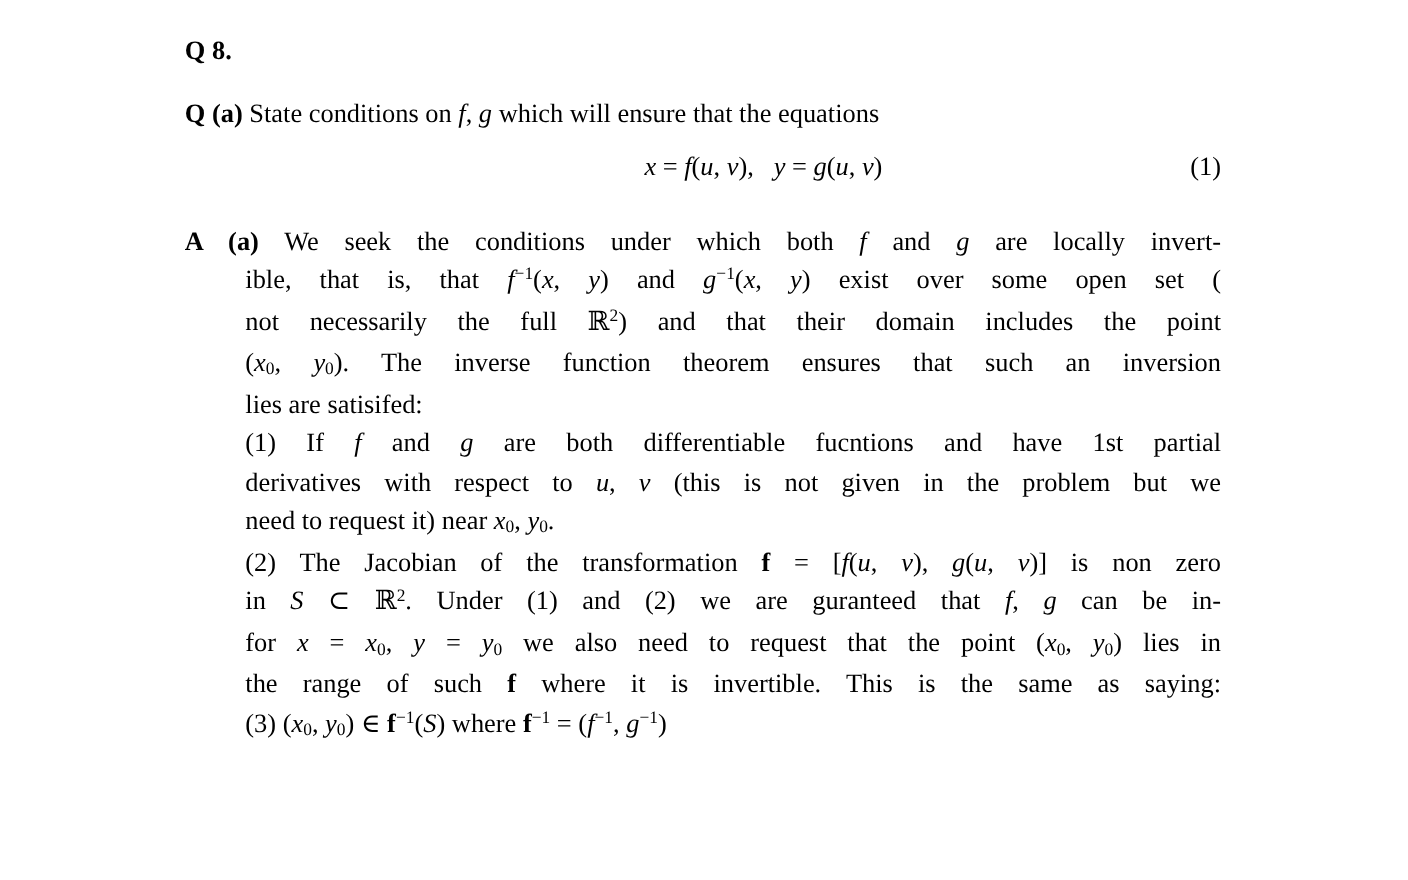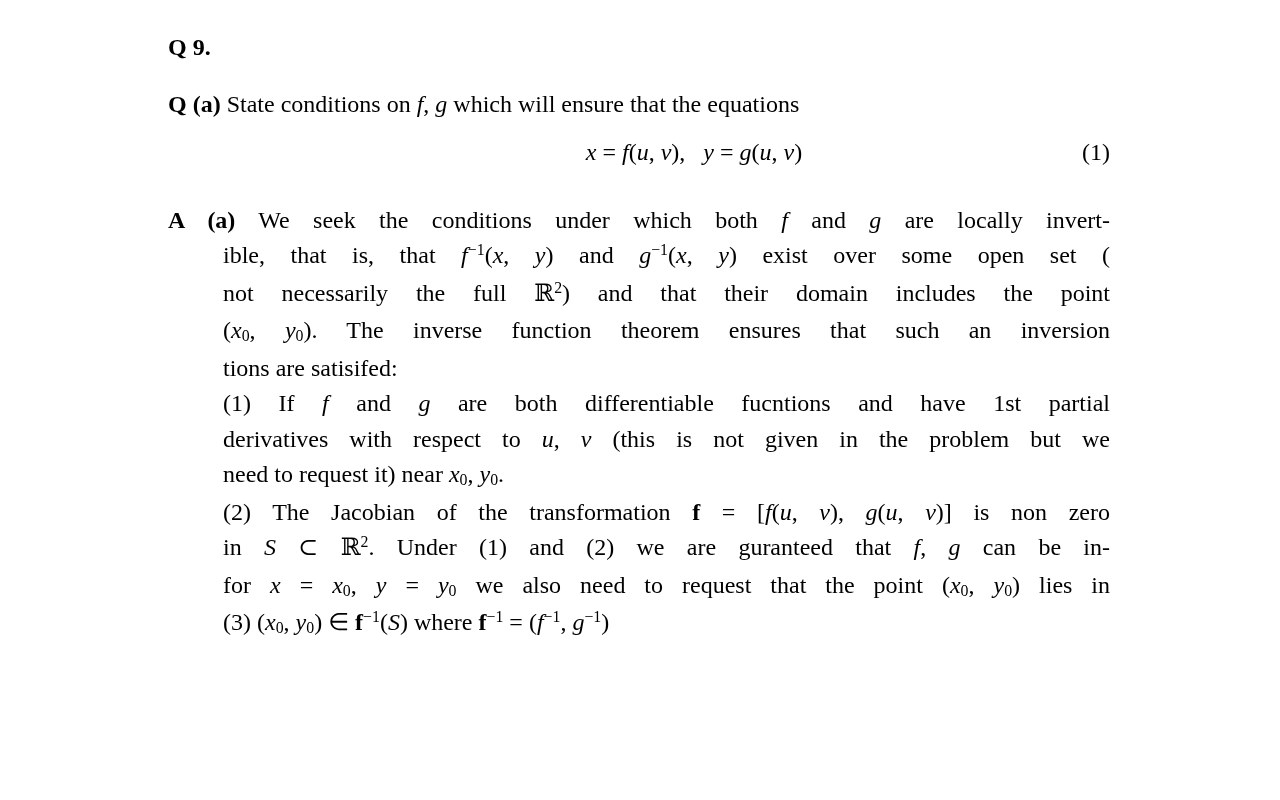--- a/index.html
+++ b/index.html
@@ -22,21 +22,21 @@
     width: 942px;
   }
   .line {
     line-height: 35.5px;
     white-space: normal;
   }
   
   .para { padding-left: 55px; }
   .hang { text-indent: -55px; }
   .j { text-align: justify; text-align-last: justify; }
-  .l { text-align: left; font-family: Liberation Serif, serif; }
+  .l { text-align: left; }
   .b { font-weight: bold; }
   .i { font-style: italic; }
   .sup { font-size: 66%; position: relative; top: -0.5em; letter-spacing: 0; }
   .sub { font-size: 66%; position: relative; top: 0.2em; }
   .red { color: var(--accent-red, #e01b24); }
   .q1-heading { margin-bottom: 21px; }
   .eqrow {
     position: relative;
     padding-left: 55px;
     margin-top: 13px;
@@ -50,40 +50,41 @@
     top: 0;
     line-height: 35.5px;
   }
   .answer-para { margin-top: 19px; }
 </style>
 </head>
 <body style="background: rgb(255, 255, 255); color: rgb(0, 0, 0);">
 
 <div class="doc">
 
-  <div class="line q1-heading"><span class="b">Q 9.</span></div>
+  <div class="line q1-heading"><span class="b">Q 8.</span></div>
 
   <div class="para">
     <div class="line hang l"><span class="b">Q (a)</span> State conditions on <span class="i">f</span>, <span class="i">g</span> which will ensure that the equations</div>
 
     <div class="eqrow">
       <span><span class="i">x</span> = <span class="i">f</span>(<span class="i">u</span>, <span class="i">v</span>),&nbsp;&nbsp;&nbsp;<span class="i">y</span> = <span class="i">g</span>(<span class="i">u</span>, <span class="i">v</span>)</span>
       <span class="eqno">(1)</span>
     </div>
 
   </div>
 
   <div class="para answer-para" id="answer-lines">
       <div class="line j hang"><span class="b">A (a)</span> We seek the conditions under which both <span class="i">f</span> and <span class="i">g</span> are locally invert-</div>
       <div class="line j">ible, that is, that <span class="i">f</span><span class="sup">−1</span>(<span class="i">x</span>, <span class="i">y</span>) and <span class="i">g</span><span class="sup">−1</span>(<span class="i">x</span>, <span class="i">y</span>) exist over some open set (</div>
       <div class="line j">not necessarily the full ℝ<span class="sup">2</span>) and that their domain includes the point</div>
       <div class="line j">(<span class="i">x</span><span class="sub">0</span>, <span class="i">y</span><span class="sub">0</span>). The inverse function theorem ensures that such an inversion</div>
-      <div class="line l">tions are satisifed:</div>
+      <div class="line l">lies are satisifed:</div>
       <div class="line j">(1) If <span class="i">f</span> and <span class="i">g</span> are both differentiable fucntions and have 1st partial</div>
       <div class="line j">derivatives with respect to <span class="i">u</span>, <span class="i">v</span> (this is not given in the problem but we</div>
       <div class="line l">need to request it) near <span class="i">x</span><span class="sub">0</span>, <span class="i">y</span><span class="sub">0</span>.</div>
       <div class="line j">(2) The Jacobian of the transformation <span class="b">f</span> = [<span class="i">f</span>(<span class="i">u</span>, <span class="i">v</span>), <span class="i">g</span>(<span class="i">u</span>, <span class="i">v</span>)] is non zero</div>
       <div class="line j">in <span class="i">S</span> ⊂ ℝ<span class="sup">2</span>. Under (1) and (2) we are guranteed that <span class="i">f</span>, <span class="i">g</span> can be in-</div>
       <div class="line j">for <span class="i">x</span> = <span class="i">x</span><span class="sub">0</span>, <span class="i">y</span> = <span class="i">y</span><span class="sub">0</span> we also need to request that the point (<span class="i">x</span><span class="sub">0</span>, <span class="i">y</span><span class="sub">0</span>) lies in</div>
+      <div class="line j">the range of such <span class="b">f</span> where it is invertible. This is the same as saying:</div>
       <div class="line l">(3) (<span class="i">x</span><span class="sub">0</span>, <span class="i">y</span><span class="sub">0</span>) ∈ <span class="b">f</span><span class="sup">−1</span>(<span class="i">S</span>) where <span class="b">f</span><span class="sup">−1</span> = (<span class="i">f</span><span class="sup">−1</span>, <span class="i">g</span><span class="sup">−1</span>)</div>
     </div>
 
 </div>
 
 </body></html>

